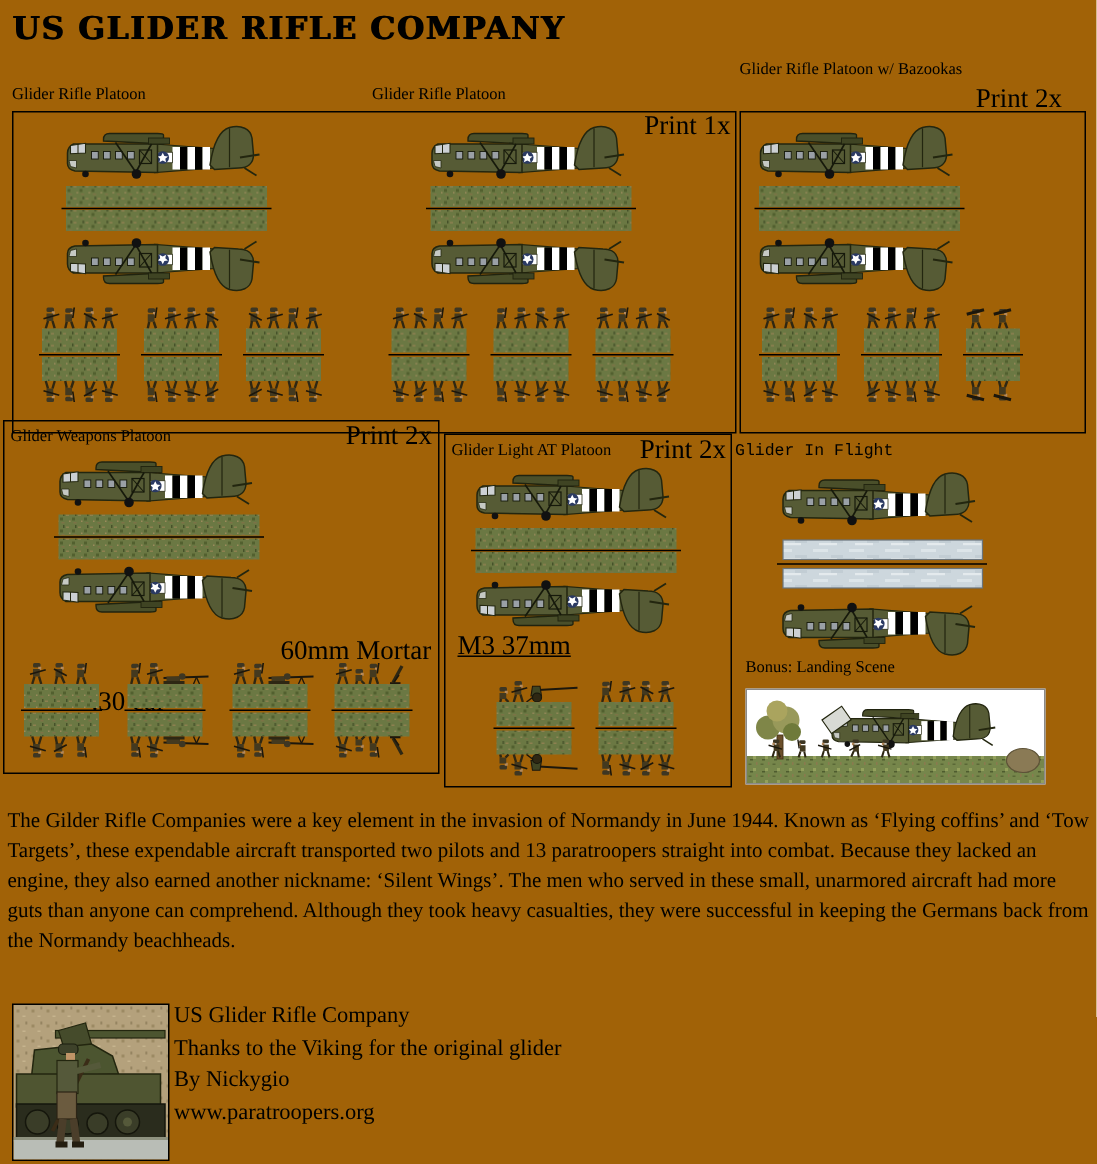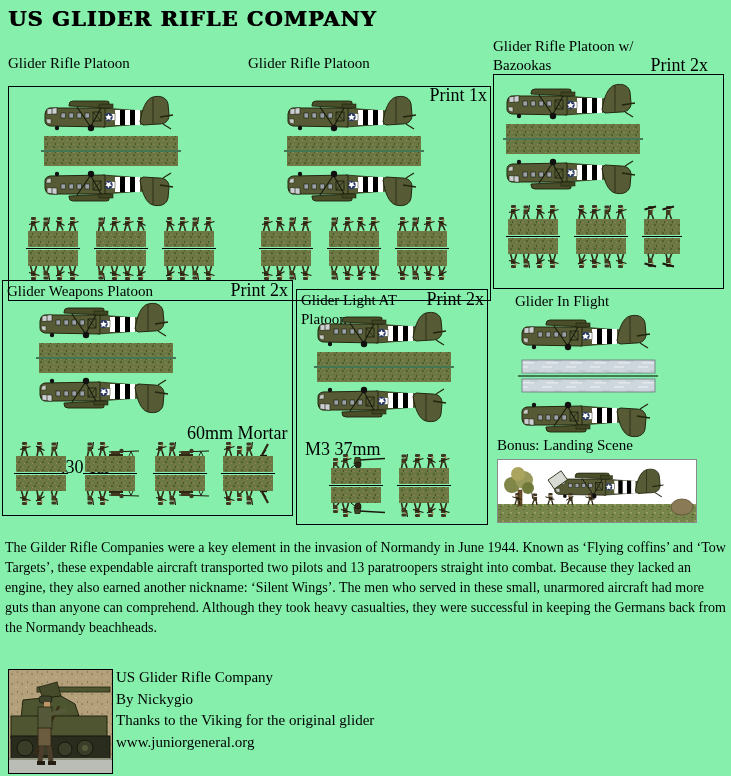--- a/index.html
+++ b/index.html
@@ -1,21 +1,21 @@
 <!DOCTYPE html>
 <html><head>
 <meta charset="utf-8">
 <style>
   html,body{margin:0;padding:0;background:#fff;}
-  #sheet{position:relative;width:731px;height:776px;background:#86efac;
+  #sheet{position:relative;width:731px;height:776px;background:#a16207;
          font-family:"Liberation Serif","DejaVu Serif",serif;color:#000;overflow:hidden;}
   .abs{position:absolute;}
   #main-title{font-family:"DejaVu Serif",serif;font-weight:bold;font-size:21px;
               letter-spacing:1px;text-shadow:0.7px 0 currentColor;}
-  .hdr{font-size:15px;line-height:19px;}
+  .hdr{font-size:11px;line-height:19px;}
   .small{font-size:18px;line-height:16px;}
   .box{position:absolute;border:1px solid #000;}
   .scenebox{position:absolute;border:1px solid #8a8a8a;background:#fff;}
   .center{}
   .right{text-align:right;}
   svg{display:block;}
   svg.strip, svg.gset, svg.scene{overflow:visible;}
   #description{font-size:14px;line-height:20px;}
   .credit-line{font-size:15px;line-height:21.5px;}
 </style>
@@ -147,21 +147,21 @@
     </defs>
   </svg>
 
   <div id="main-title" class="abs" style="left:8px;top:6px;">US GLIDER RIFLE COMPANY</div>
 
   <div class="abs hdr center" style="left:8px;top:54px;width:235px;">Glider Rifle Platoon</div>
   <div class="abs hdr center" style="left:248px;top:54px;width:240px;">Glider Rifle Platoon</div>
   <div class="abs hdr" style="left:493px;top:37px;width:200px;">Glider Rifle Platoon w/ Bazookas</div>
   <div class="abs small right" style="left:630px;top:57px;width:78px;">Print 2x</div>
 
-  <div class="box" style="left:8px;top:74px;width:481px;height:213px;margin-top:12px;">
+  <div class="box" style="left:8px;top:74px;width:481px;height:213px;">
     <div class="abs small" style="right:3px;top:0px;">Print 1x</div>
 
     <svg class="gset abs" style="left:32px;top:8px;" width="140" height="112">
       <use href="#glider" x="2" y="0"></use>
       <rect x="3" y="41" width="134" height="14" fill="url(#camo)"></rect>
       <line x1="0" y1="56" x2="140" y2="56" stroke="#000" stroke-width="1"></line>
       <rect x="3" y="57" width="134" height="14" fill="url(#camo)"></rect>
       <g transform="translate(0,112) scale(1,-1)">
           <use href="#glider" x="2" y="0"></use>
         </g>
@@ -424,21 +424,21 @@
     <div class="abs small" style="right:3px;top:1px;">Print 2x</div>
     <svg class="gset abs" style="left:17px;top:21px;" width="140" height="112">
       <use href="#glider" x="2" y="0"></use>
       <rect x="3" y="41" width="134" height="14" fill="url(#camo)"></rect>
       <line x1="0" y1="56" x2="140" y2="56" stroke="#000" stroke-width="1"></line>
       <rect x="3" y="57" width="134" height="14" fill="url(#camo)"></rect>
       <g transform="translate(0,112) scale(1,-1)">
           <use href="#glider" x="2" y="0"></use>
         </g>
     </svg>
-    <div class="abs small center" style="left:8px;top:151px;width:100px;">M3 37mm</div>
+    <div class="abs small center" style="left:8px;top:132px;width:100px;text-decoration:underline;">M3 37mm</div>
     <svg class="strip abs" style="left:32px;top:164px;" width="54" height="66">
       <g>
           <use href="#sol-k" x="2"></use>
           <use href="#sol-a" x="10"></use>
           <use href="#gun37" x="22"></use>
         </g>
       <rect x="2" y="14" width="50" height="16" fill="url(#camo)"></rect>
       <line x1="0" y1="31.5" x2="54" y2="31.5" stroke="#000" stroke-width="1"></line>
       <rect x="2" y="33" width="50" height="16" fill="url(#camo)"></rect>
       <g transform="translate(0,63) scale(1,-1)">
@@ -459,21 +459,21 @@
       <rect x="2" y="33" width="50" height="16" fill="url(#camo)"></rect>
       <g transform="translate(0,63) scale(1,-1)">
           <use href="#sol-b" x="1"></use>
           <use href="#sol-a" x="14"></use>
           <use href="#sol-c" x="27"></use>
           <use href="#sol-a" x="40"></use>
         </g>
     </svg>
   </div>
 
-  <div class="abs hdr center" style="left:515px;top:292px;width:210px;">Glider In Flight</div>
+  <div class="abs hdr center" style="left:490px;top:292px;width:210px;font-family:Liberation Mono, monospace;">Glider In Flight</div>
   <svg class="gset abs" style="left:518px;top:314px;" width="140" height="124">
     <use href="#glider" x="2" y="0"></use>
     <rect x="4" y="46" width="133" height="13" fill="url(#sky)" stroke="#6a747c" stroke-width="0.8"></rect>
     <line x1="0" y1="62" x2="140" y2="62" stroke="#000" stroke-width="1"></line>
     <rect x="4" y="65" width="133" height="13" fill="url(#sky)" stroke="#6a747c" stroke-width="0.8"></rect>
     <g transform="translate(0,124) scale(1,-1)">
         <use href="#glider" x="2" y="0"></use>
       </g>
   </svg>
 
@@ -526,18 +526,18 @@
         <rect x="29" y="58" width="13" height="18" fill="#6b5b3f" stroke="#2c2415" stroke-width="0.8"></rect>
         <line x1="33" y1="76" x2="31" y2="92" stroke="#4b3e2a" stroke-width="5"></line>
         <line x1="40" y1="76" x2="42" y2="92" stroke="#4b3e2a" stroke-width="5"></line>
         <rect x="28" y="91" width="8" height="4" fill="#241d10"></rect>
         <rect x="39" y="91" width="8" height="4" fill="#241d10"></rect>
       </g>
     </svg>
   </div>
   <div class="abs" style="left:116px;top:667px;width:420px;">
     <div class="credit-line">US Glider Rifle Company</div>
+    <div class="credit-line">Thanks to the Viking for the original glider</div>
     <div class="credit-line">By Nickygio</div>
-    <div class="credit-line">Thanks to the Viking for the original glider</div>
-    <div class="credit-line">www.juniorgeneral.org</div>
+    <div class="credit-line">www.paratroopers.org</div>
   </div>
 
 </div>
 
 </body></html>

